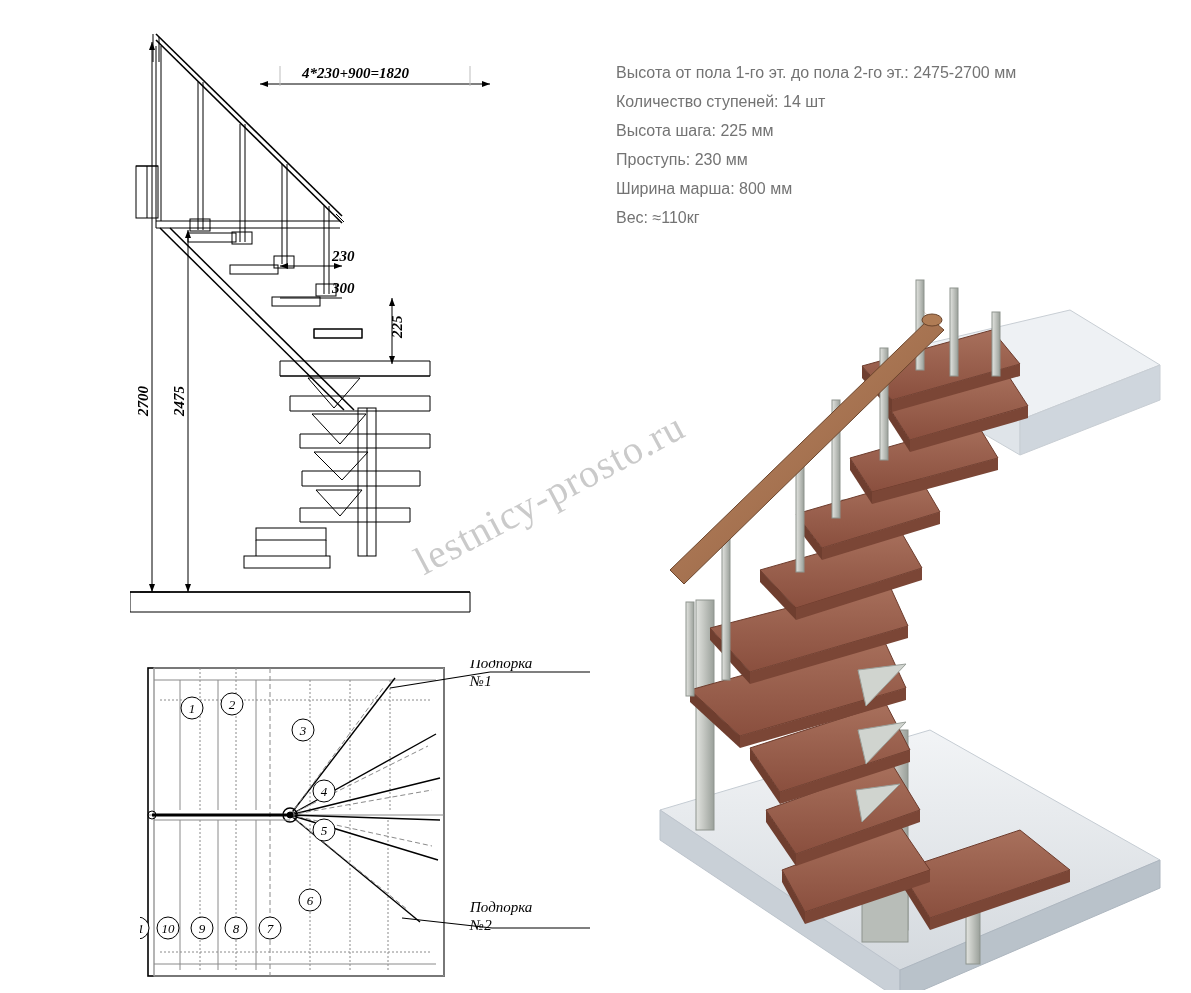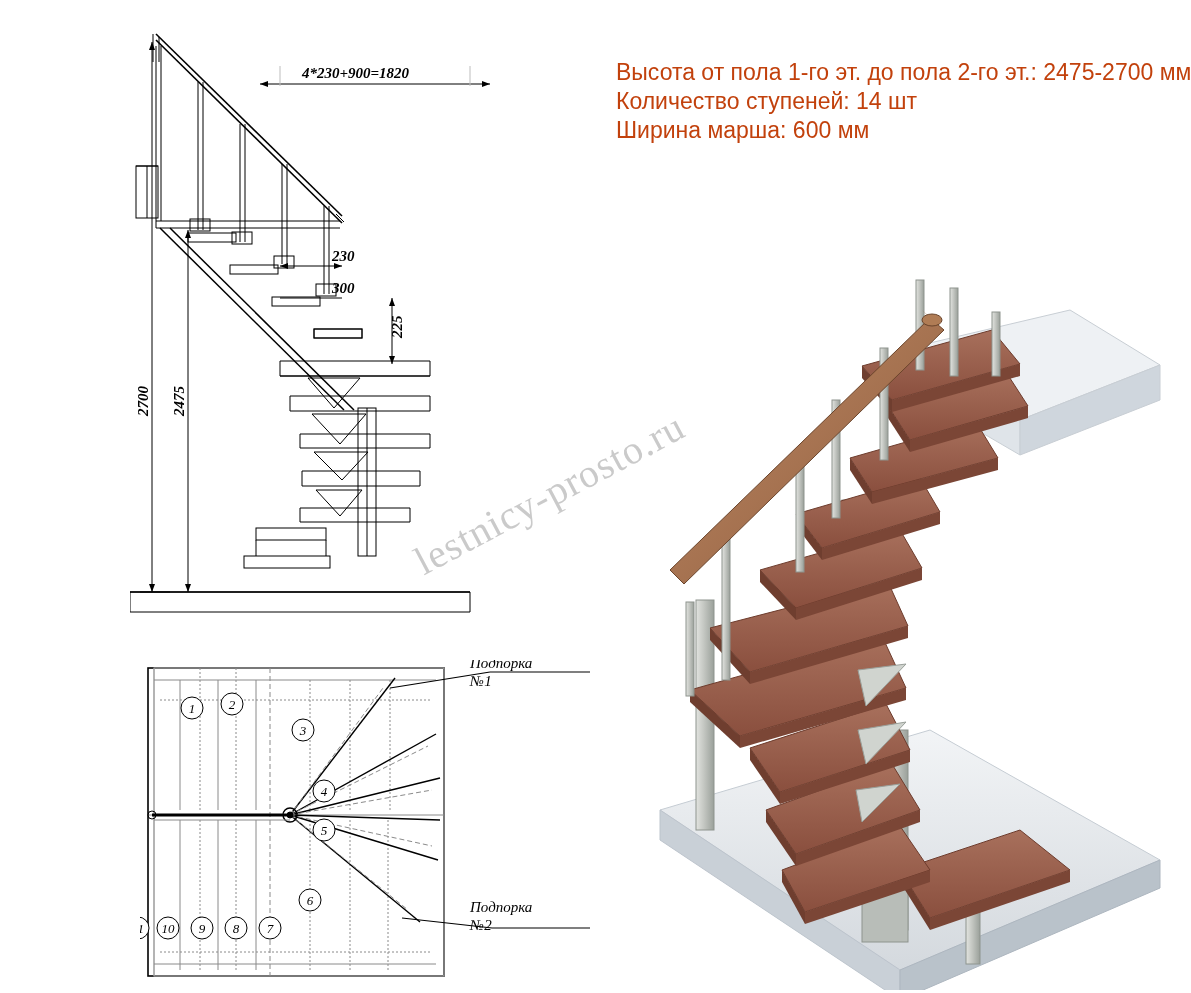--- a/index.html
+++ b/index.html
@@ -23,23 +23,23 @@
   }
 
   
   #specs {
     position: absolute;
     left: 616px;
     top: 58px;
     width: 540px;
   }
   #specs .spec-line {
-    font-size: 23px;
+    font-size: 16px;
     line-height: 29px;
-    color: #c2410c;
+    color: #737373;
     white-space: nowrap;
   }
 
   
   #elevation {
     position: absolute;
     left: 130px;
     top: 16px;
     width: 470px;
     height: 610px;
@@ -108,21 +108,24 @@
   .lgray { stroke: #bdbdbd; }
 </style>
 </head>
 <body>
 
 <div class="page">
 
   <div id="specs">
     <div class="spec-line">Высота от пола 1-го эт. до пола 2-го эт.: 2475-2700 мм</div>
     <div class="spec-line">Количество ступеней: 14 шт</div>
-    <div class="spec-line">Ширина марша: 600 мм</div>
+    <div class="spec-line">Высота шага: 225 мм</div>
+    <div class="spec-line">Проступь: 230 мм</div>
+    <div class="spec-line">Ширина марша: 800 мм</div>
+    <div class="spec-line">Вес: ≈110кг</div>
   </div>
 
   <div id="elevation">
     <svg width="470" height="610" viewBox="0 0 470 610" xmlns="http://www.w3.org/2000/svg">
       <g class="ln thin">
 
         <line x1="26" y1="18" x2="212" y2="200" stroke-width="1.6"></line>
         <line x1="26" y1="24" x2="212" y2="207" stroke-width="1.6"></line>
         <line x1="23" y1="18" x2="23" y2="46"></line>
         <line x1="29" y1="21" x2="29" y2="46"></line>

